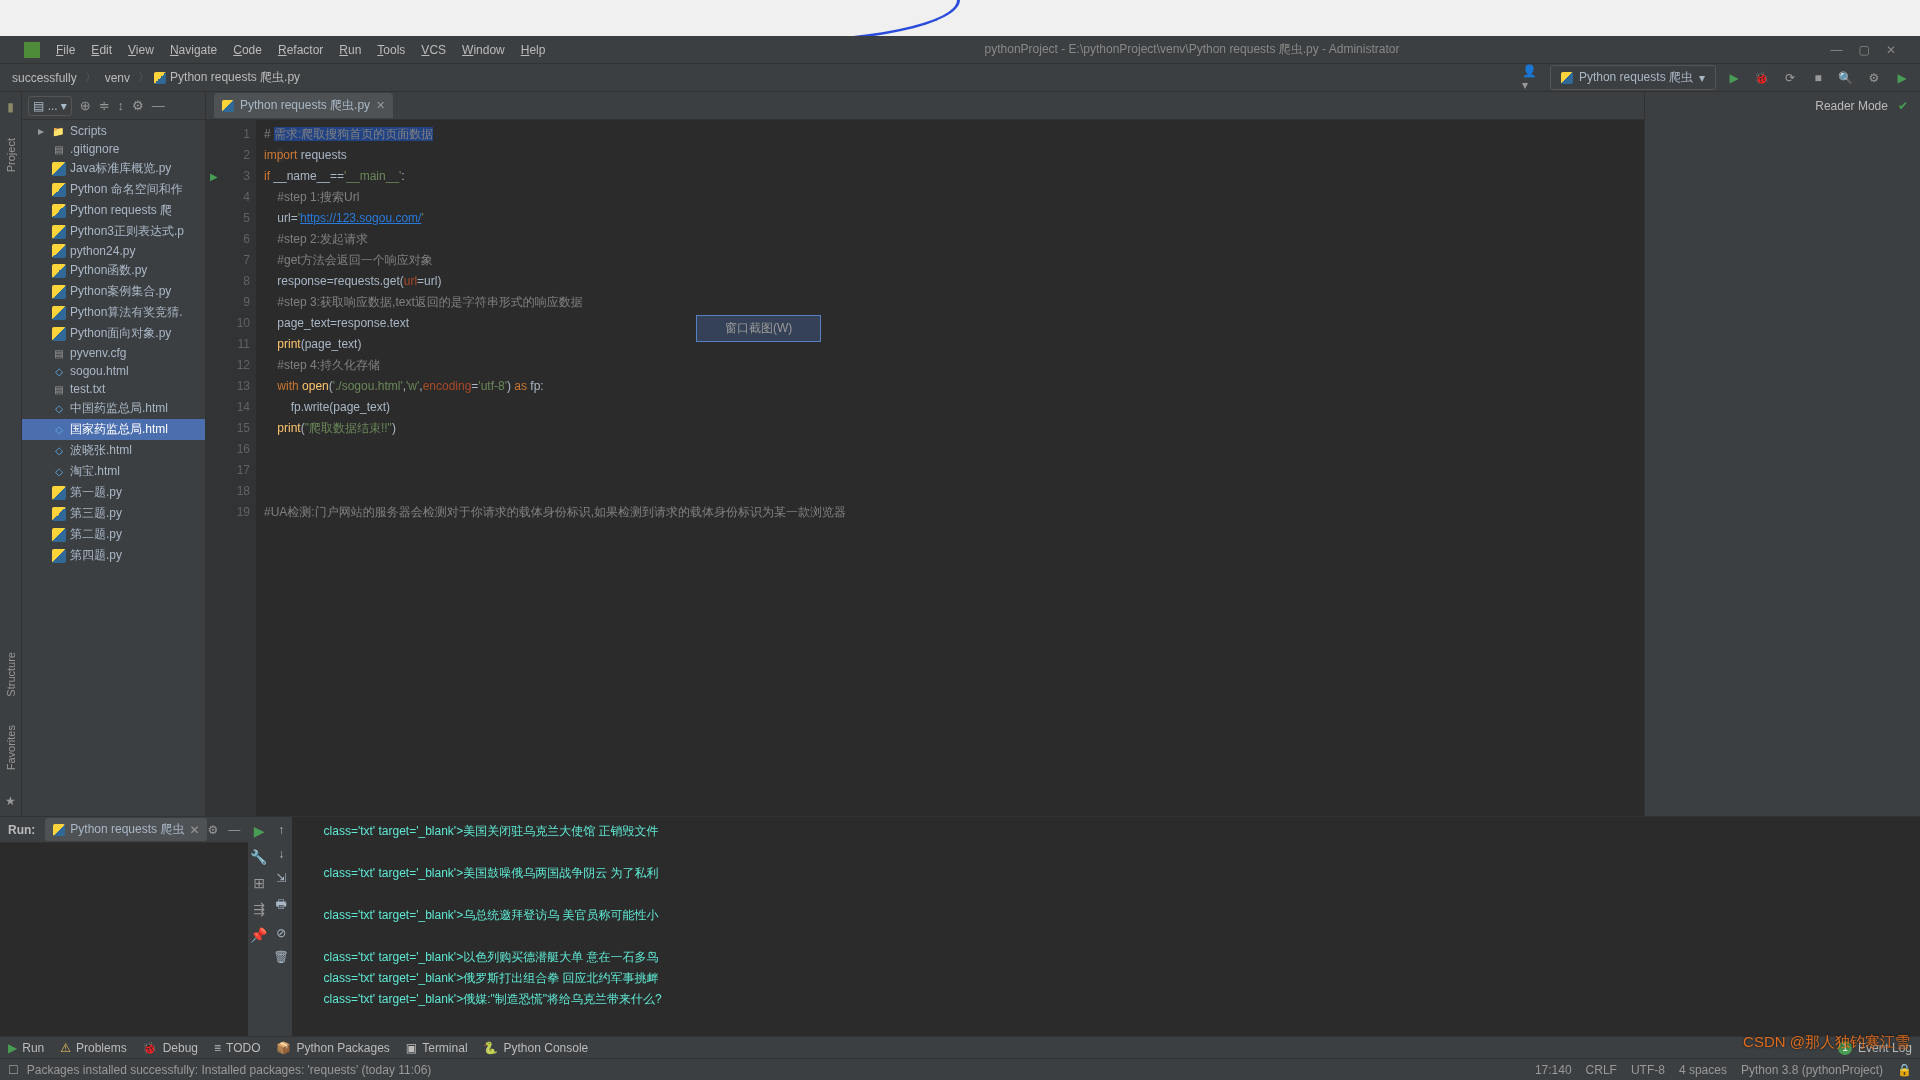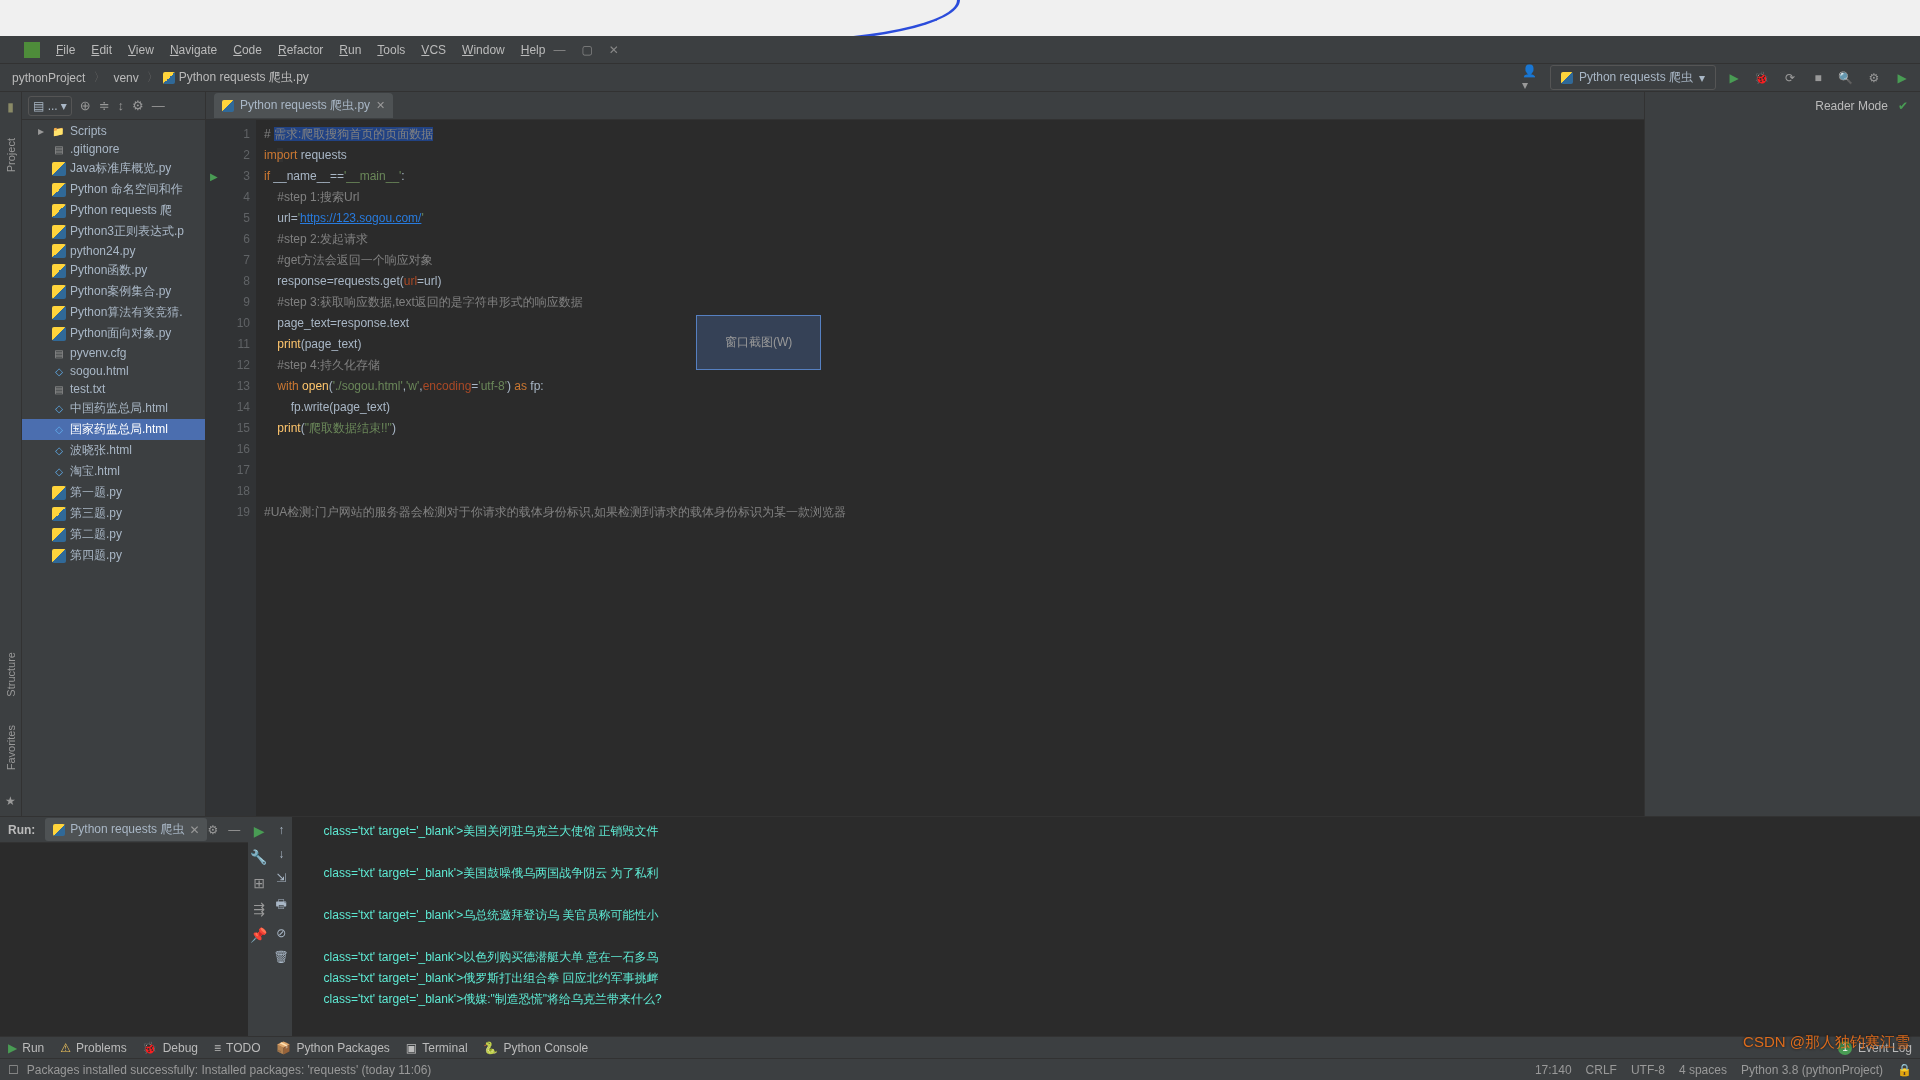--- a/index.html
+++ b/index.html
@@ -47,21 +47,21 @@
 .gutter-line .run-g{color:#499c54;position:absolute;left:4px;font-size:10px}
 .code{flex:1;padding:4px 8px;font-family:'Consolas',monospace;font-size:13px;line-height:21px;white-space:pre}
 .code-line{height:21px}
 .c-cmt{color:#808080}
 .c-kw{color:#cc7832}
 .c-str{color:#6a8759}
 .c-fn{color:#ffc66d}
 .c-sel{background:#214283}
 .c-url{color:#287bde;text-decoration:underline}
 .c-param{color:#aa4926}
-.hint-box{position:absolute;left:490px;top:195px;background:#4b6eaf55;border:1px solid #5680c1;padding:18px 28px;color:#999;font-size:12px}
+.hint-box{position:absolute;left:490px;top:195px;background:#4b6eaf55;border:1px solid #5680c1;padding:4px 28px;color:#999;font-size:12px}
 .reader-strip{width:276px;background:#3c3f41;border-left:1px solid #323232}
 .reader-head{height:28px;display:flex;align-items:center;justify-content:flex-end;padding:0 12px;gap:10px}
 .reader-head span{color:#bbb}
 .run-panel{position:absolute;left:0;right:0;bottom:44px;height:220px;background:#2b2b2b;border-top:1px solid #323232;display:flex;flex-direction:row}
 .run-header{height:26px;background:#3c3f41;display:flex;align-items:center;padding:0 8px;border-bottom:1px solid #323232}
 .run-title{color:#bbb;font-weight:bold;padding-right:10px}
 .run-tab{display:flex;align-items:center;gap:5px;padding:3px 8px;background:#4e5254;border-radius:3px}
 .run-header-right{margin-left:auto;display:flex;gap:10px;color:#999}
 .run-body{flex:1;display:flex;overflow:hidden}
 .run-toolbar{width:22px;background:#3c3f41;display:flex;flex-direction:column;align-items:center;padding:6px 0;gap:10px}
@@ -83,29 +83,30 @@
 </style>
 </head>
 <body>
 
 <div class="top-stripe"></div>
 <div class="annot"></div>
 
 <div class="titlebar">
   <div class="tb-icon"></div>
   <div id="menu-host"><span class="menu-item"><u>F</u>ile</span><span class="menu-item"><u>E</u>dit</span><span class="menu-item"><u>V</u>iew</span><span class="menu-item"><u>N</u>avigate</span><span class="menu-item"><u>C</u>ode</span><span class="menu-item"><u>R</u>efactor</span><span class="menu-item"><u>R</u>un</span><span class="menu-item"><u>T</u>ools</span><span class="menu-item"><u>V</u>CS</span><span class="menu-item"><u>W</u>indow</span><span class="menu-item"><u>H</u>elp</span></div>
+  <div class="tb-title">pythonProject - E:\pythonProject\venv\Python  requests 爬虫.py - Administrator</div>
   <div class="tb-btns">
     <span>—</span>
     <span>▢</span>
     <span>✕</span>
   </div>
 </div>
 
 <div class="nav-bar">
-  <span class="crumb">pythonProject</span>
+  <span class="crumb">successfully</span>
   <span class="crumb-sep">〉</span>
   <span class="crumb">venv</span>
   <span class="crumb-sep">〉</span>
   <span class="py-icon"></span>
   <span class="crumb">Python  requests 爬虫.py</span>
   <div class="nav-right">
     <span class="nav-icon">👤▾</span>
     <div class="run-config">
       <span class="py-icon"></span>
       <span>Python  requests 爬虫</span>

